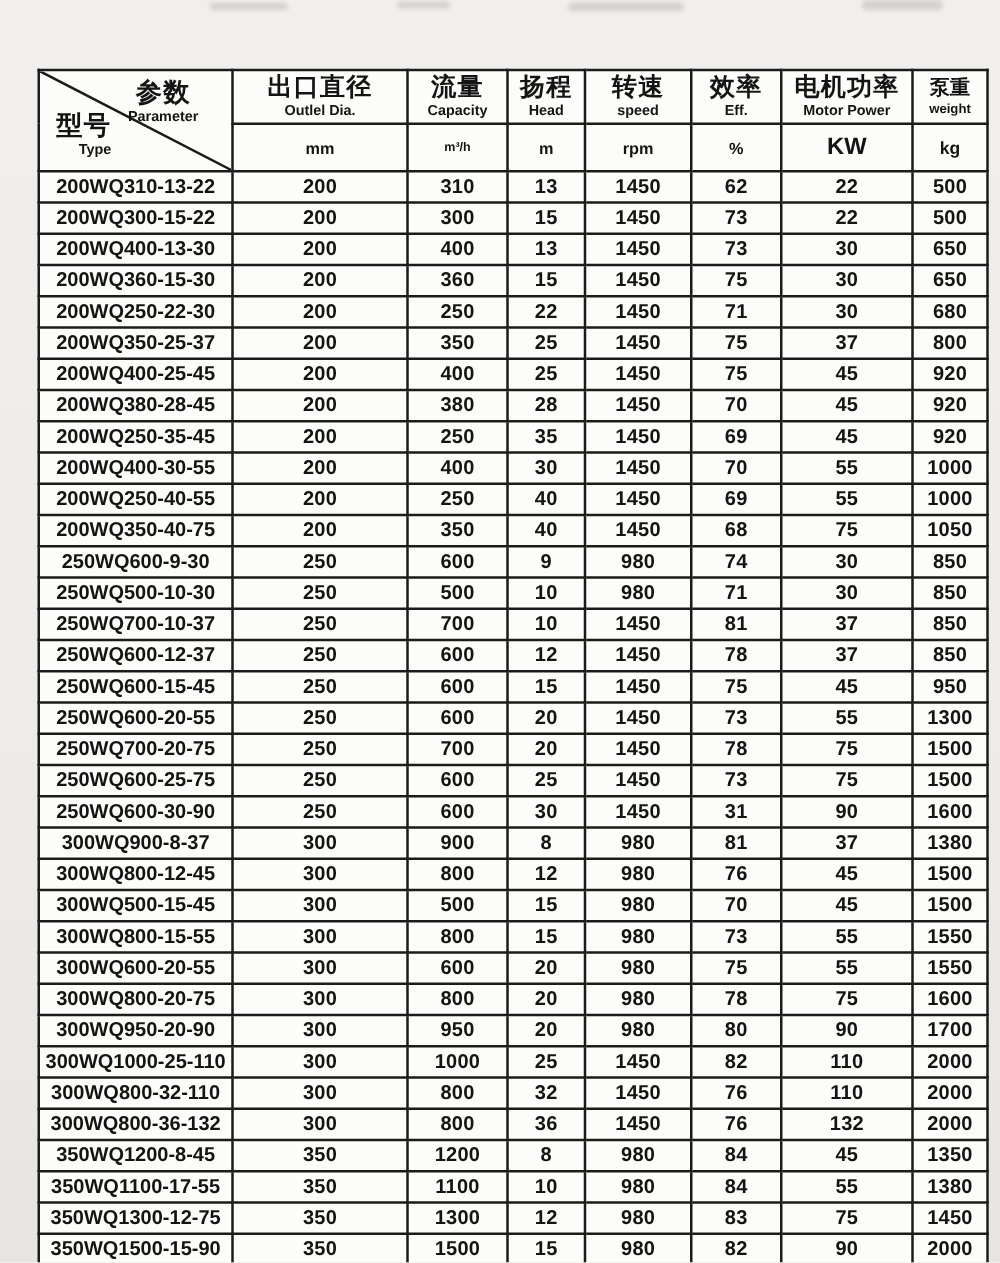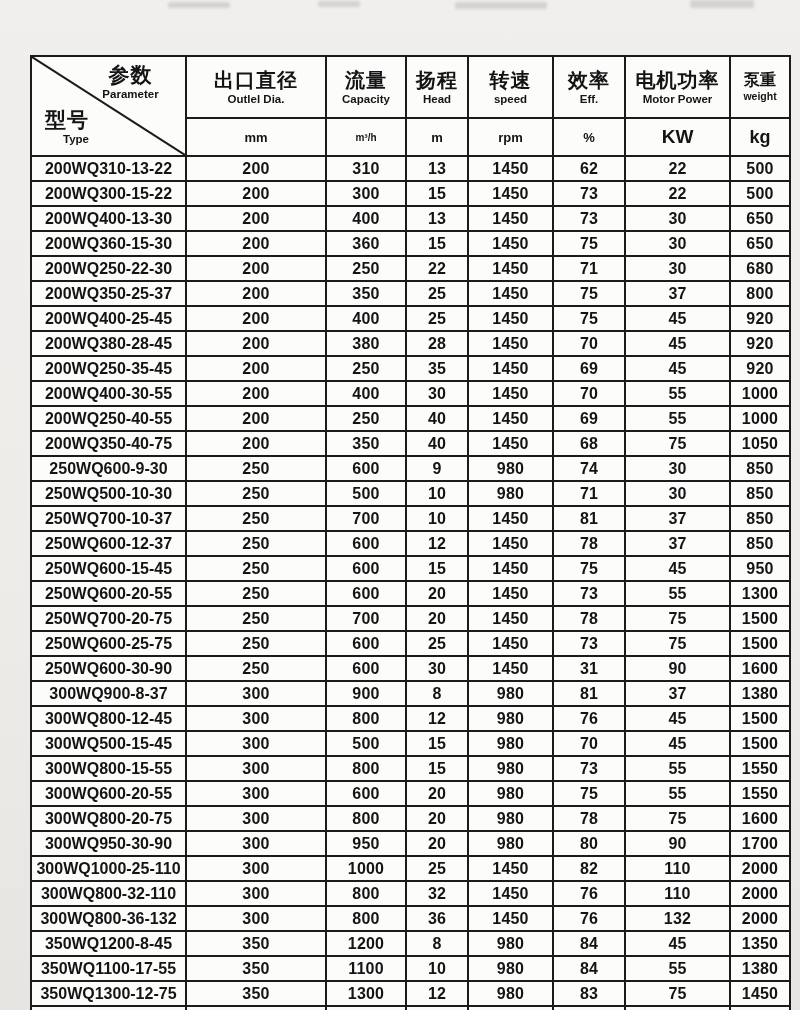--- a/index.html
+++ b/index.html
@@ -25,31 +25,31 @@
   .spec th, .spec td {
     border:2px solid #1b1b1b;
     text-align:center; vertical-align:middle;
     padding:0; color:#141414; overflow:hidden;
   }
   
   col.c-type{width:155px} col.c-outlet{width:140px} col.c-capacity{width:80px}
   col.c-head{width:62px} col.c-speed{width:85px} col.c-eff{width:72px}
   col.c-motor{width:105px} col.c-weight{width:60px}
 
-  tr.hdr-main { height:62px; }
+  tr.hdr-main { height:43px; }
   tr.hdr-units { height:38px; }
   .zh { font-size:20px; font-weight:bold; letter-spacing:1px; line-height:1.1; }
   .en { font-size:11.5px; font-weight:bold; line-height:1.1; margin-top:2px; }
   .spec thead th:last-child .zh { font-size:16px; letter-spacing:0; }
   .spec thead th:last-child .en { font-size:10.5px; }
 
   .unit { font-weight:bold; font-size:13px; }
   .u1 { font-size:10px;margin-left:28px; }
   .u5 { font-size:19px;border-radius:13px; }
-  .u6 { font-size:18px; }
+  .u6 { font-size:14px; }
 
   .spec tbody td {
     font-weight:bold; font-size:16px;
     height:23px; letter-spacing:.2px;
   }
   .spec tbody td.model { font-size:16px; letter-spacing:0; }
 
   
   th.corner { position:relative; padding:0; }
   th.corner svg.diag { position:absolute; left:0; top:0; width:100%; height:100%; display:block; }
@@ -402,21 +402,21 @@
           <td class="model">300WQ800-20-75</td>
           <td class="val">300</td>
           <td class="val">800</td>
           <td class="val">20</td>
           <td class="val">980</td>
           <td class="val">78</td>
           <td class="val">75</td>
           <td class="val">1600</td>
         </tr>
         <tr>
-          <td class="model">300WQ950-30-90</td>
+          <td class="model">300WQ950-20-90</td>
           <td class="val">300</td>
           <td class="val">950</td>
           <td class="val">20</td>
           <td class="val">980</td>
           <td class="val">80</td>
           <td class="val">90</td>
           <td class="val">1700</td>
         </tr>
         <tr>
           <td class="model">300WQ1000-25-110</td>

